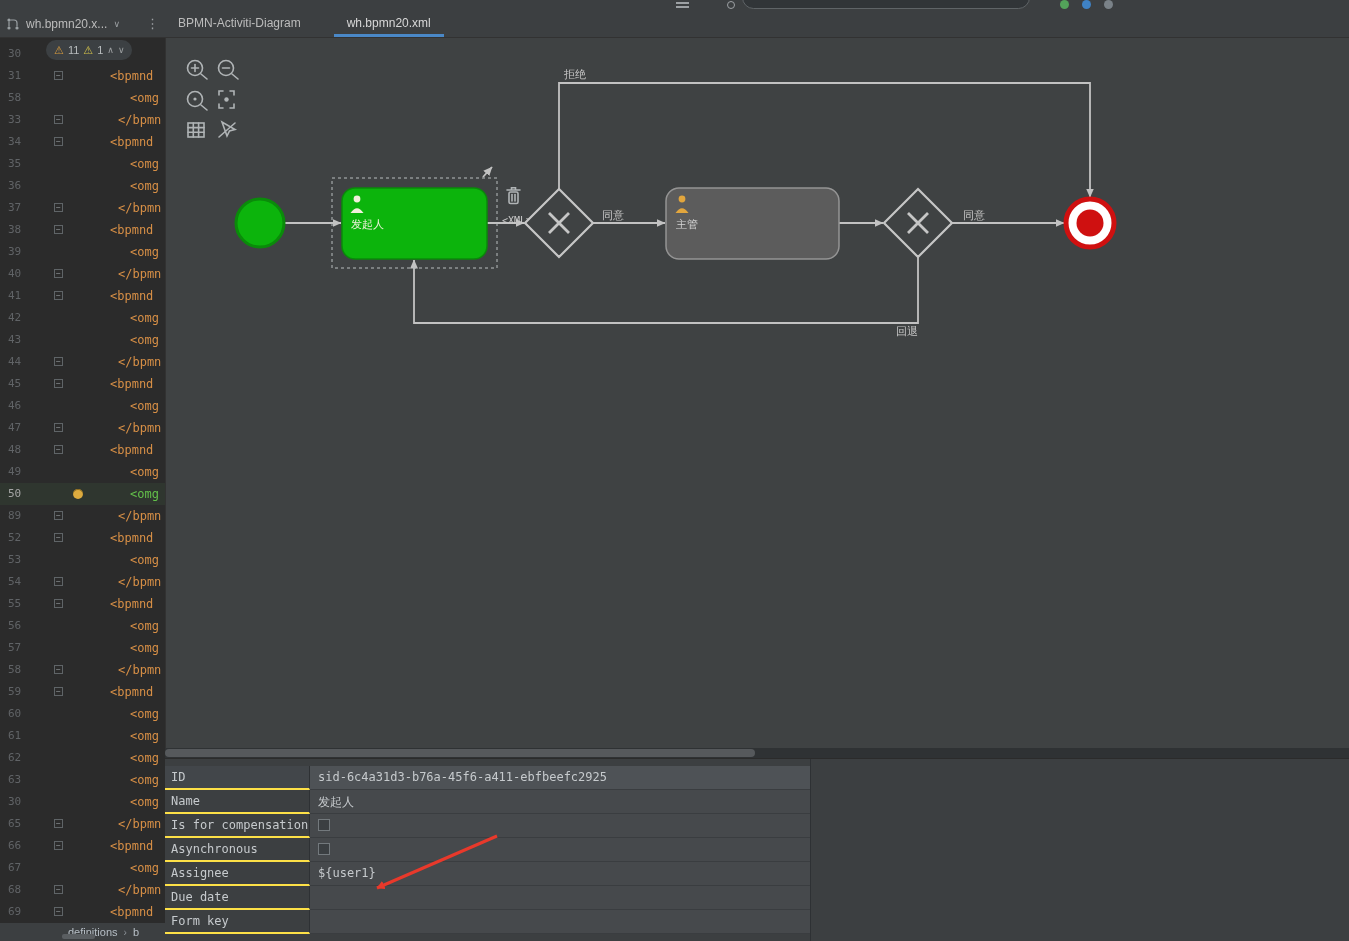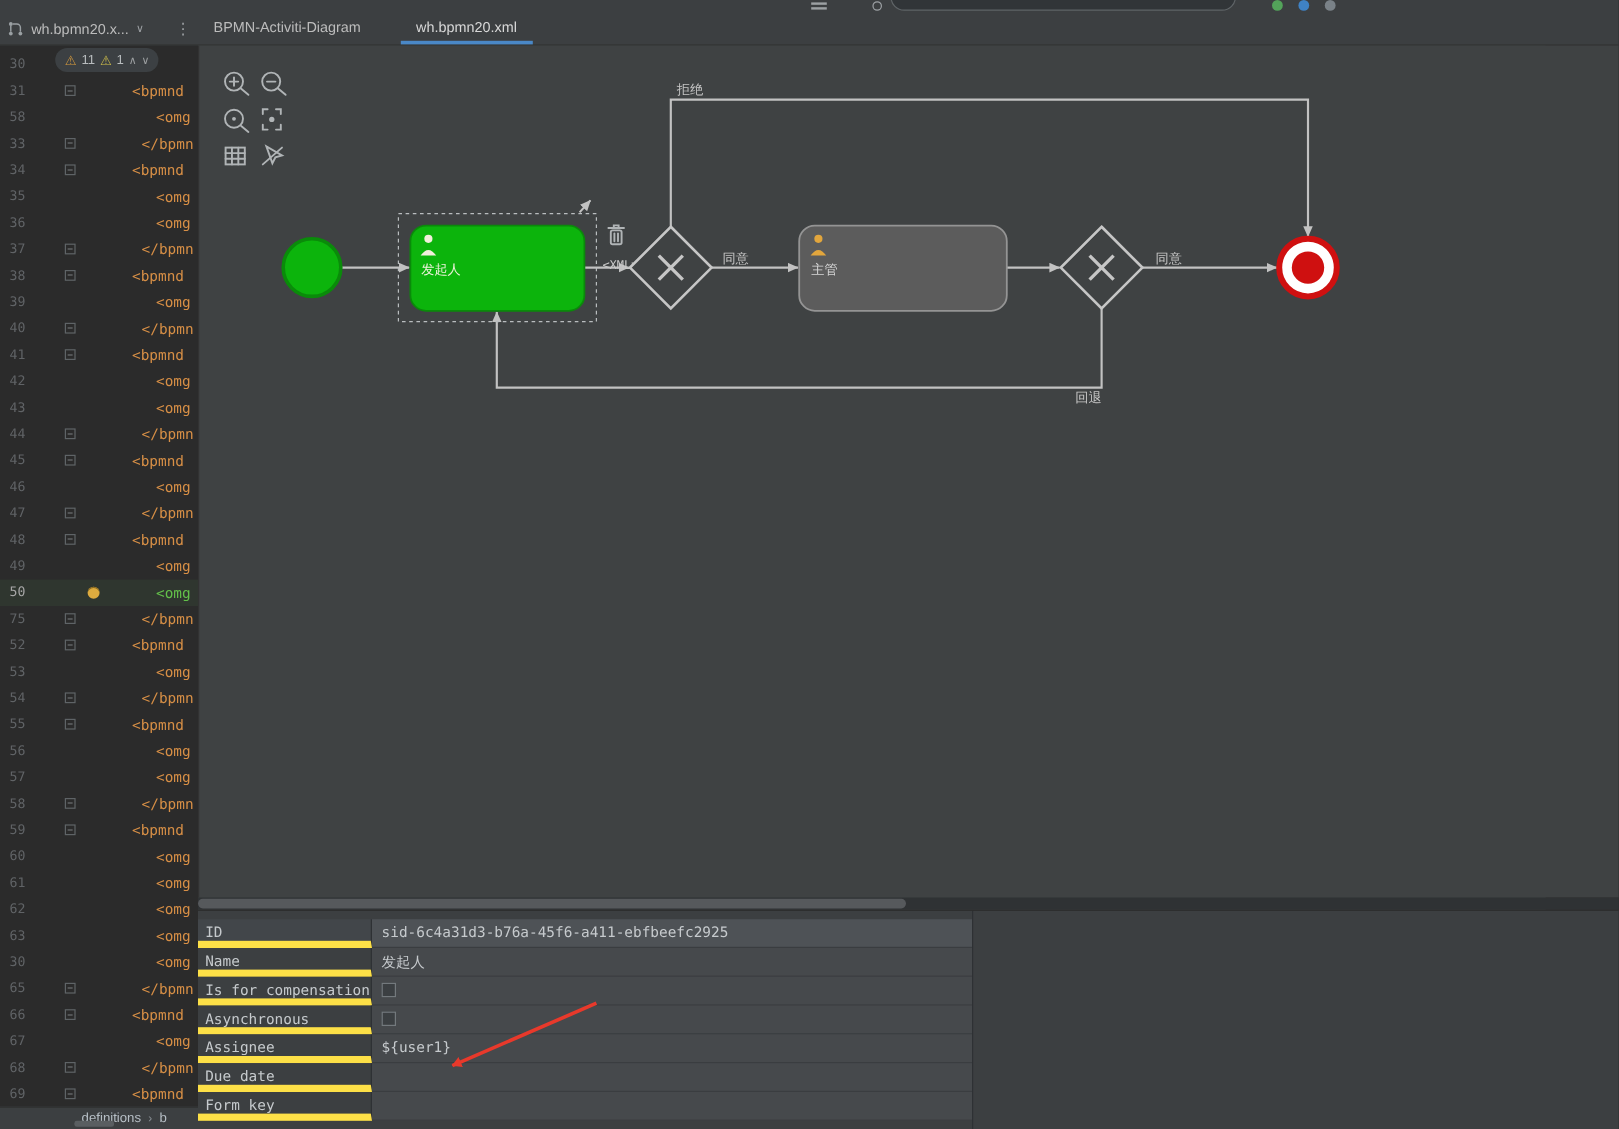--- a/index.html
+++ b/index.html
@@ -80,21 +80,21 @@
 
   
   #hscroll{position:absolute;left:165px;top:748px;width:1184px;height:10px;background:#2f3234;}
   #hscroll .thumb{position:absolute;left:0;top:1px;width:590px;height:8px;background:#56595c;border-radius:4px;}
 
   
   #props{position:absolute;left:165px;top:758px;width:1184px;height:183px;background:#3c3f41;border-top:1px solid #2b2b2b;overflow:hidden;}
   #props::after{content:'';position:absolute;left:645px;top:0;bottom:0;width:1px;background:#2e3134;}
   #props-rows{position:absolute;left:0;top:7px;width:645px;}
   .prop-row{display:flex;height:24px;font-family:"DejaVu Sans Mono",monospace;font-size:12px;color:#c6cacd;}
-  .prop-label{width:145px;background:#3c3f41;border-bottom:6px solid #fde047;border-right:1px solid #2e3134;padding:4px 0 0 6px;white-space:nowrap;overflow:hidden;}
+  .prop-label{width:145px;background:#3c3f41;border-bottom:2px solid #fde047;border-right:1px solid #2e3134;padding:4px 0 0 6px;white-space:nowrap;overflow:hidden;}
   .prop-value{width:500px;background:#46494c;border-bottom:1px solid #3a3d40;padding:4px 0 0 8px;white-space:nowrap;overflow:hidden;}
   .prop-row.selected .prop-label{background:#42464a;}
   .prop-row.selected .prop-value{background:#4e5256;}
   .prop-checkbox{display:inline-block;width:12px;height:12px;border:1px solid #73797d;background:#3b3f42;margin-top:1px;}
 
   
   #breadcrumb{position:absolute;left:0;top:922px;width:165px;height:19px;background:#3c3f41;border-top:1px solid #2b2b2b;
     display:flex;align-items:center;padding-left:68px;gap:6px;font-size:11px;color:#b7bfc6;}
   #breadcrumb .sep{color:#8a9096;font-size:10px;}
   #left-thumb{position:absolute;left:62px;top:934px;width:33px;height:5px;background:#5a5e61;border-radius:2px;z-index:5;}
@@ -227,21 +227,21 @@
         <div class="code-line child">
           <span class="ln">49</span>
           <span class="txt">&lt;omg</span>
         </div>
         <div class="code-line child hl">
           <span class="ln">50</span>
           <span class="bulb"></span>
           <span class="txt">&lt;omg</span>
         </div>
         <div class="code-line close">
-          <span class="ln">75</span>
+          <span class="ln">89</span>
           <span class="fold end"></span>
           <span class="txt">&lt;/bpmn</span>
         </div>
         <div class="code-line open">
           <span class="ln">52</span>
           <span class="fold start"></span>
           <span class="txt">&lt;bpmnd</span>
         </div>
         <div class="code-line child">
           <span class="ln">53</span>

